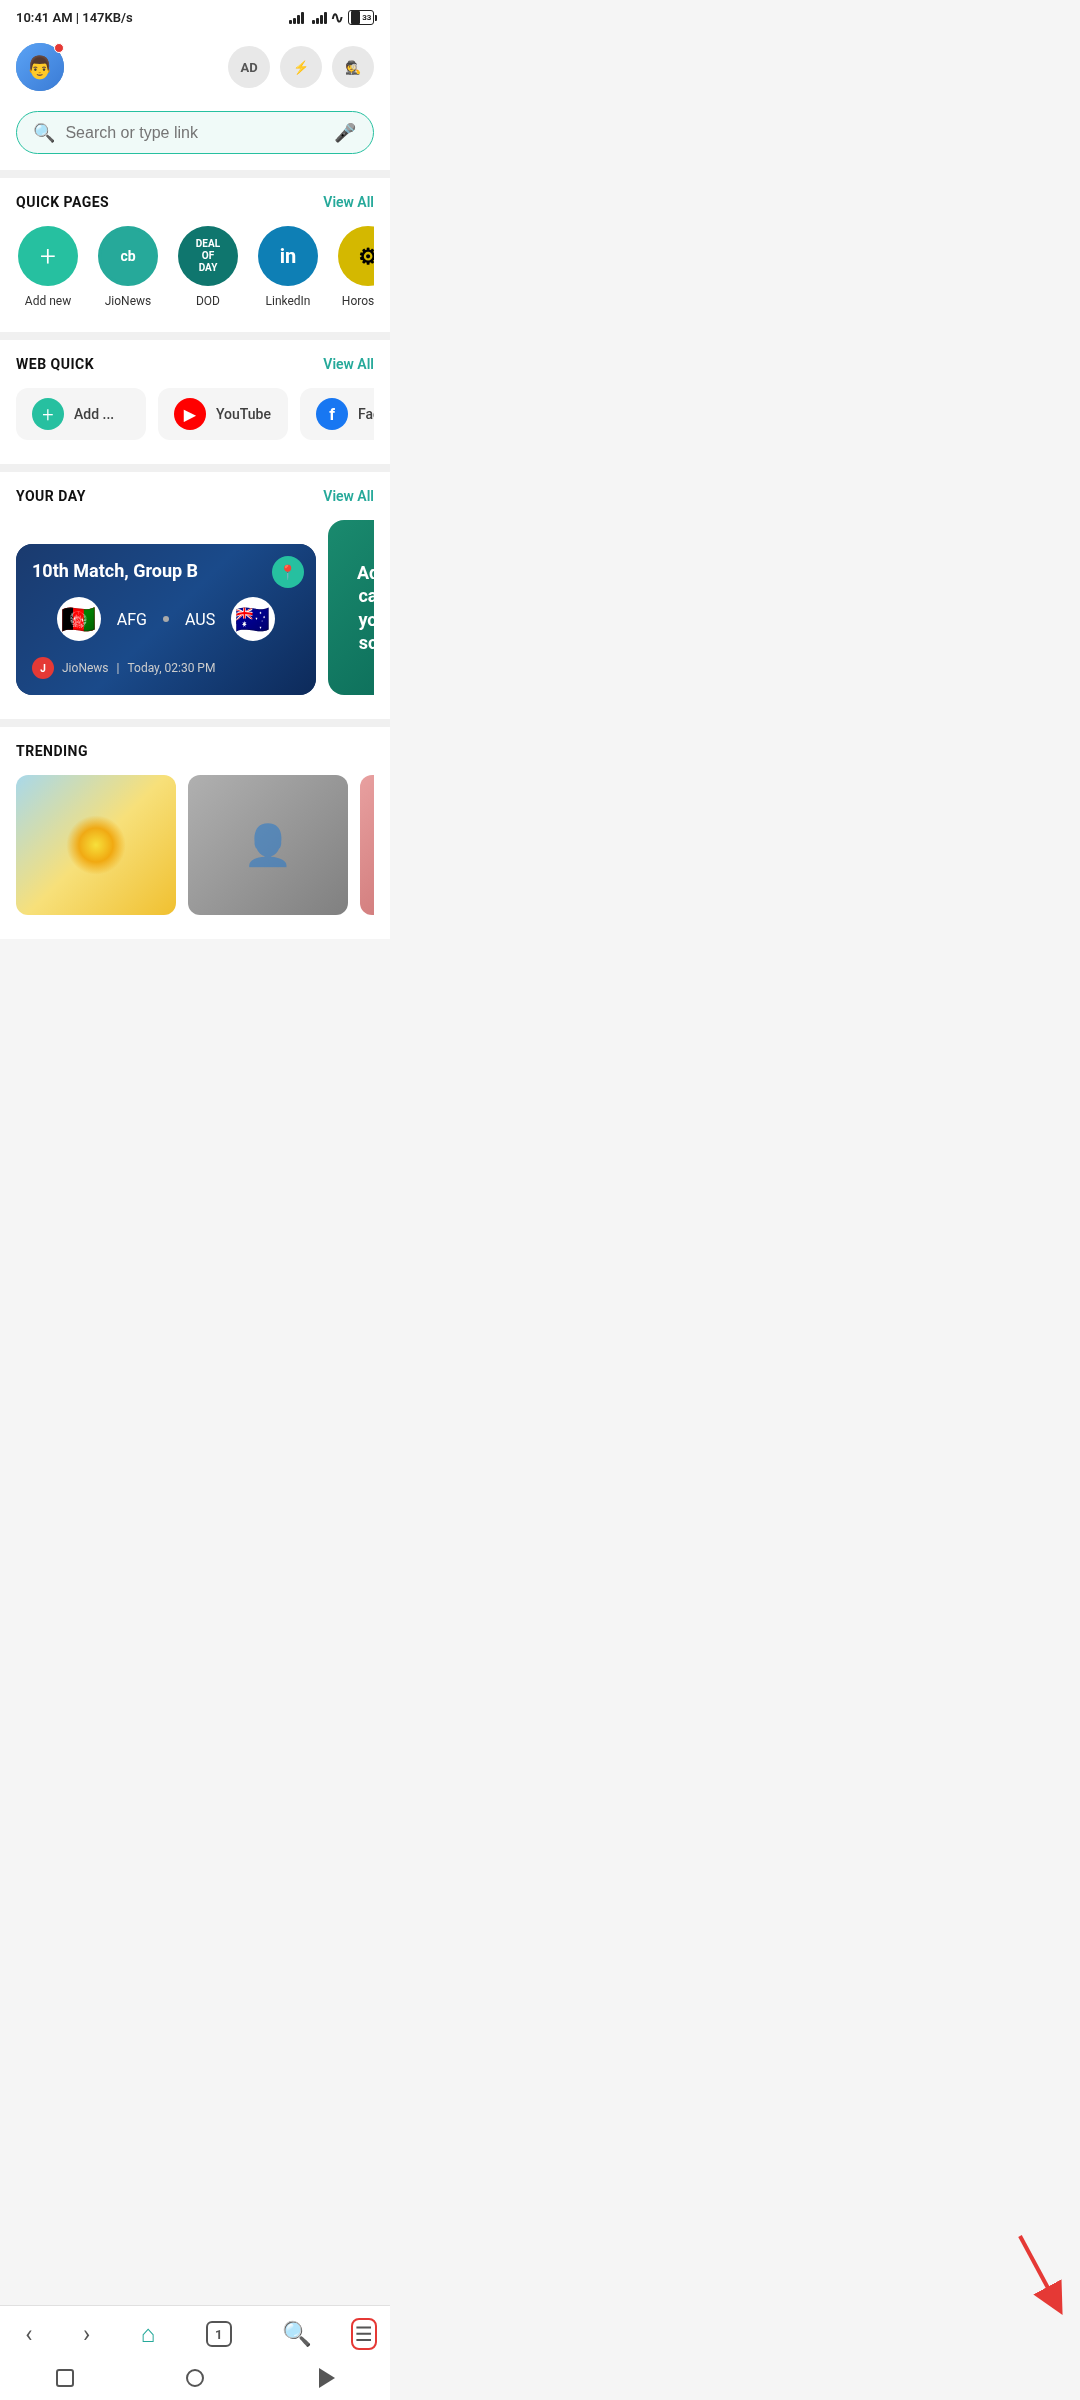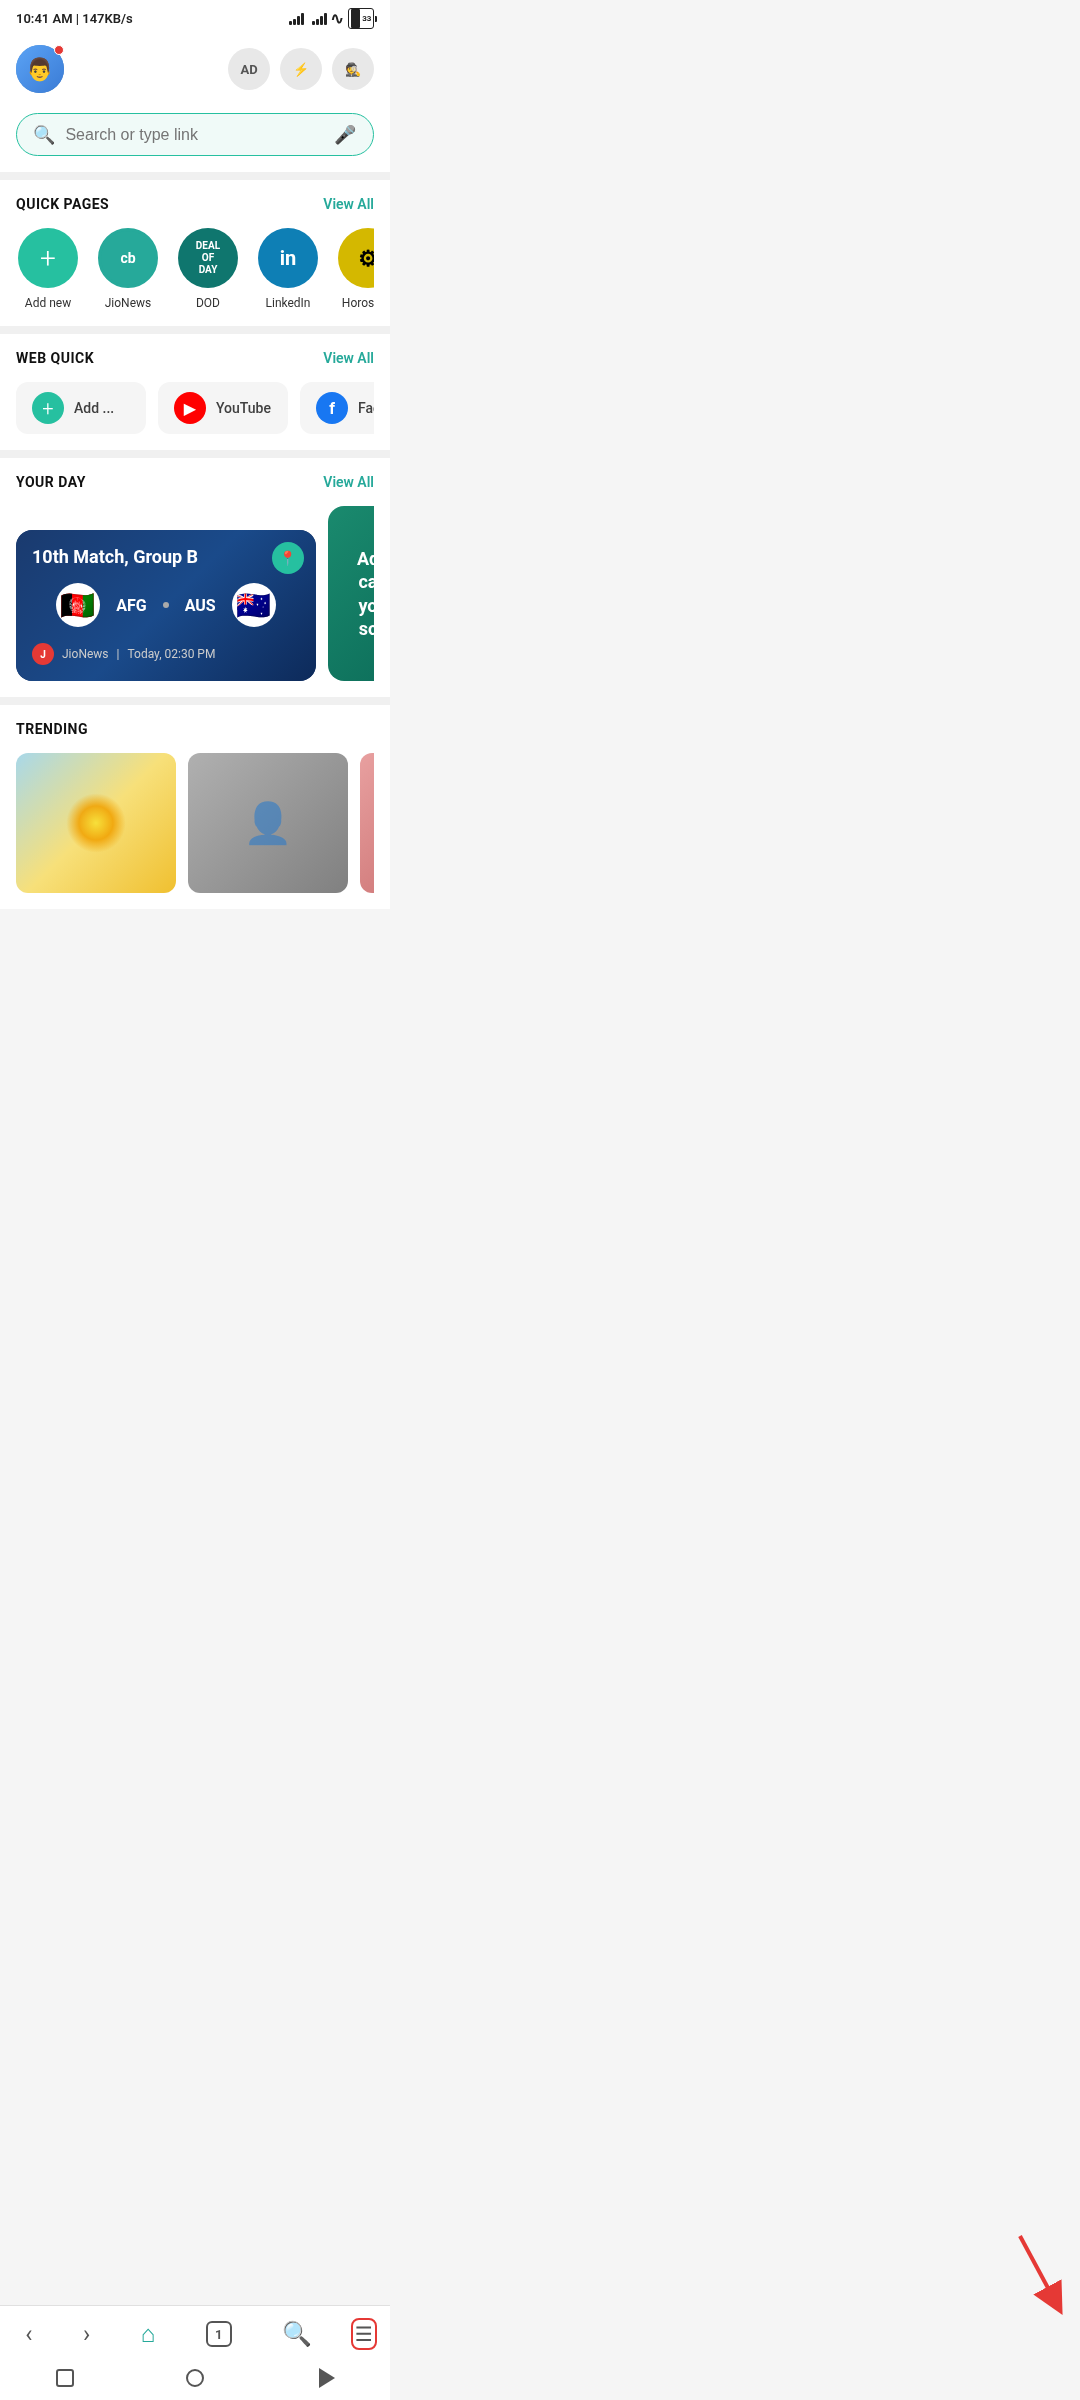--- a/index.html
+++ b/index.html
@@ -40,21 +40,21 @@
       border-radius: 1px;
     }
     .wifi-icon { font-size: 16px; }
     .battery {
       display: inline-flex;
       align-items: center;
       justify-content: center;
       border: 1.5px solid #222;
       border-radius: 3px;
       width: 26px;
-      height: 21px;
+      height: 15px;
       font-size: 8px;
       font-weight: 700;
       position: relative;
     }
     .battery::after {
       content: '';
       position: absolute;
       right: -4px;
       top: 50%;
       transform: translateY(-50%);
@@ -150,21 +150,21 @@
       font-size: 16px;
       color: #999;
       outline: none;
     }
     .mic-icon { color: #888; font-size: 18px; }
 
     
     .divider { height: 8px; background: #f0f0f0; }
 
     
-    .section { background: #fff; padding: 16px 16px 12px; }
+    .section { background: #fff; padding: 16px 16px 20px; }
     .section-header {
       display: flex;
       justify-content: space-between;
       align-items: center;
       margin-bottom: 16px;
     }
     .section-title {
       font-size: 14px;
       font-weight: 700;
       color: #111;
@@ -290,21 +290,21 @@
       height: 44px;
       border-radius: 50%;
       display: flex;
       align-items: center;
       justify-content: center;
       font-size: 24px;
       overflow: hidden;
     }
     .team-name {
       font-size: 16px;
-      font-weight: 700;
+      font-weight: 400;
       color: #fff;
     }
     .vs-dot {
       width: 6px;
       height: 6px;
       background: #aaa;
       border-radius: 50%;
     }
     .day-card-source {
       display: flex;

